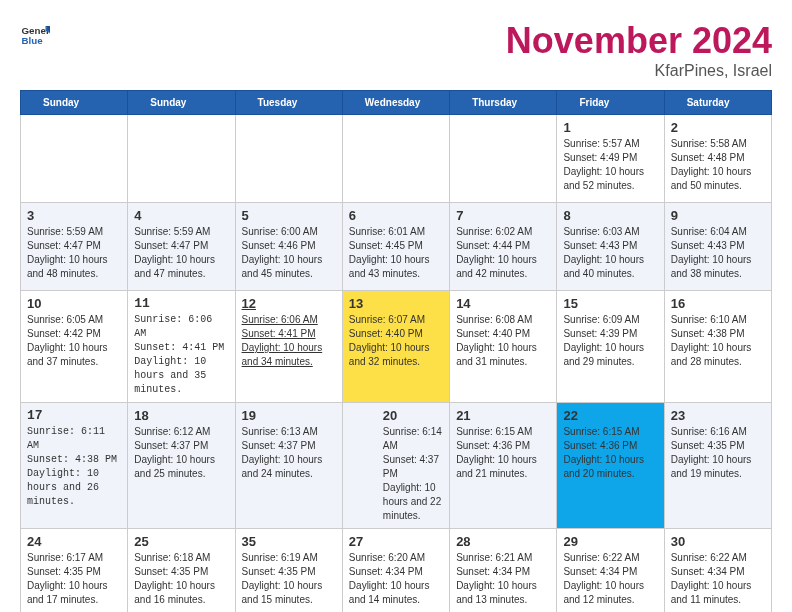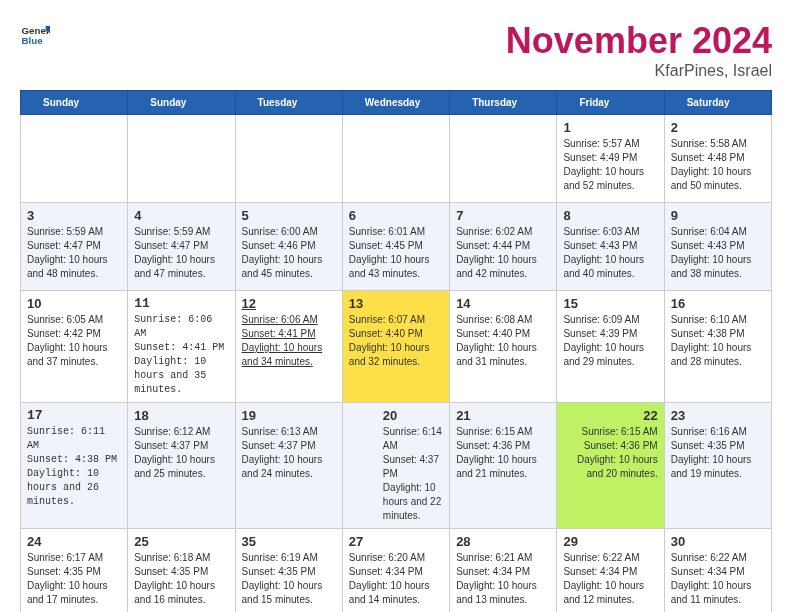--- a/index.html
+++ b/index.html
@@ -211,21 +211,21 @@
           <div class="day-info">Sunrise: 6:13 AM<br>Sunset: 4:37 PM<br>Daylight: 10 hours and 24 minutes.</div>
         </td>
         <td style="background: rgb(240, 244, 250); padding-left: 40px;">
           <span class="day-num">20</span>
           <div class="day-info">Sunrise: 6:14 AM<br>Sunset: 4:37 PM<br>Daylight: 10 hours and 22 minutes.</div>
         </td>
         <td style="background: rgb(240, 244, 250);">
           <span class="day-num">21</span>
           <div class="day-info">Sunrise: 6:15 AM<br>Sunset: 4:36 PM<br>Daylight: 10 hours and 21 minutes.</div>
         </td>
-        <td style="background: #bef264; text-align: right;">
+        <td style="background: #0ea5e9;">
           <span class="day-num">22</span>
           <div class="day-info">Sunrise: 6:15 AM<br>Sunset: 4:36 PM<br>Daylight: 10 hours and 20 minutes.</div>
         </td>
         <td style="background: rgb(240, 244, 250);">
           <span class="day-num">23</span>
           <div class="day-info">Sunrise: 6:16 AM<br>Sunset: 4:35 PM<br>Daylight: 10 hours and 19 minutes.</div>
         </td>
       </tr>
       <tr>
         <td style="background: rgb(255, 255, 255);">

